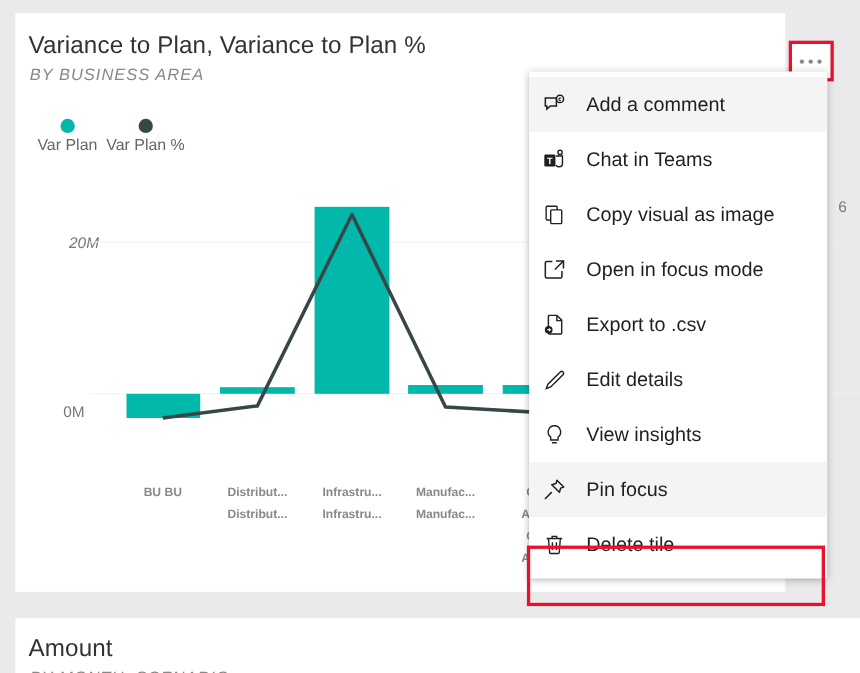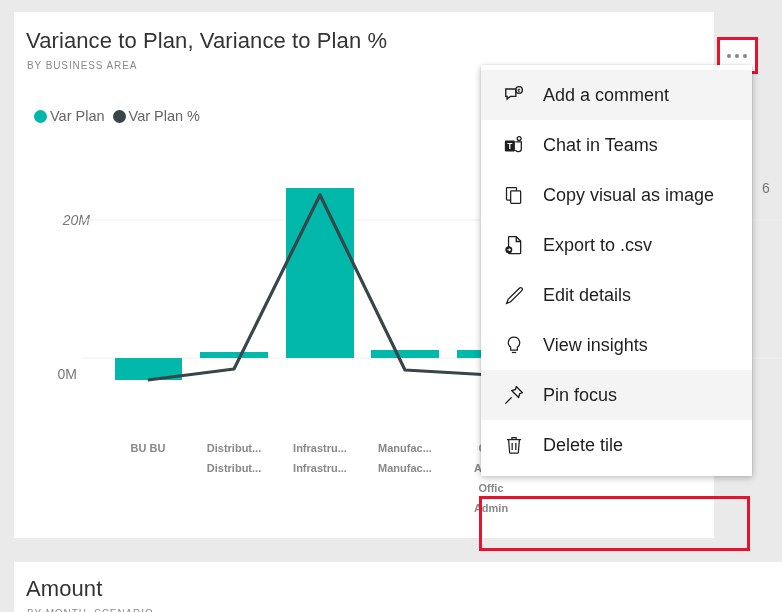--- a/index.html
+++ b/index.html
@@ -40,24 +40,25 @@
     top: 16px;
     font-size: 22px;
     color: #333333;
     letter-spacing: 0.1px;
     white-space: nowrap;
   }
   .tile-subtitle {
     position: absolute;
     left: 13px;
     top: 48px;
-    font-size: 10px;
+    font-size: 15px;
     color: #888888;
     letter-spacing: 0.9px;
     white-space: nowrap;
+    font-style: italic;
   }
 
   
   #more-options-button {
     position: absolute;
     left: 705px;
     top: 28px;
     width: 36px;
     height: 32px;
     display: flex;
@@ -92,20 +93,21 @@
     display: flex;
     align-items: center;
     gap: 8px;
     font-size: 14.5px;
     color: #666666;
   }
   #chart-legend .legend-item {
     display: flex;
     align-items: center;
     gap: 3px;
+    flex-direction: column;
   }
   #chart-legend .swatch {
     width: 13px;
     height: 13px;
     border-radius: 50%;
     display: inline-block;
   }
 
   
   #chart-area {
@@ -154,21 +156,21 @@
     background: #ffffff;
     box-shadow: 0 1.6px 7px rgba(0,0,0,0.28), 0 0.3px 1.5px rgba(0,0,0,0.18);
     padding: 5px 0 6px 0;
     box-sizing: border-box;
     z-index: 20;
   }
   .menu-item {
     height: 50px;
     display: flex;
     align-items: center;
-    padding-left: 18px;
+    padding-left: 8px;
     box-sizing: border-box;
     cursor: pointer;
     position: relative;
   }
   .menu-item.hovered {
     background: #f4f4f4;
   }
   .menu-item .mi-icon {
     width: 30px;
     height: 26px;
@@ -281,20 +283,30 @@
     <span class="mi-icon">
       <svg width="20" height="20" viewBox="0 0 24 24" fill="none" stroke="#201f1e" stroke-width="1.5">
         <rect x="3" y="3" width="12" height="15" rx="1"></rect>
         <rect x="8" y="7" width="12" height="15" rx="1" fill="#ffffff"></rect>
       </svg>
     </span>
     <span class="mi-label">Copy visual as image</span>
   </div>
 
 
+  <div class="menu-item">
+    <span class="mi-icon">
+      <svg width="22" height="22" viewBox="0 0 24 24" fill="none" stroke="#201f1e" stroke-width="1.5">
+        <path d="M10 4H4.5A1.5 1.5 0 0 0 3 5.5V19a1.5 1.5 0 0 0 1.5 1.5H18A1.5 1.5 0 0 0 19.5 19v-5.5"></path>
+        <path d="M13.5 3.5H21v7.5"></path>
+          <path d="M21 3.5 12.5 12"></path>
+      </svg>
+    </span>
+    <span class="mi-label">Open in focus mode</span>
+  </div>
 
   <div class="menu-item">
     <span class="mi-icon">
       <svg width="21" height="22" viewBox="0 0 24 24" fill="none" stroke="#201f1e" stroke-width="1.5">
         <path d="M6 2.5h8l5 5V21a.8.8 0 0 1-.8.8H6a.8.8 0 0 1-.8-.8V3.3A.8.8 0 0 1 6 2.5z"></path>
         <path d="M14 2.5v5.5h5"></path>
         <circle cx="5.5" cy="17.5" r="4" fill="#201f1e" stroke="none"></circle>
         <path d="M3.8 17.5h3.2M5.8 16.2l1.4 1.3-1.4 1.3" stroke="#ffffff" stroke-width="1.2"></path>
       </svg>
     </span>

